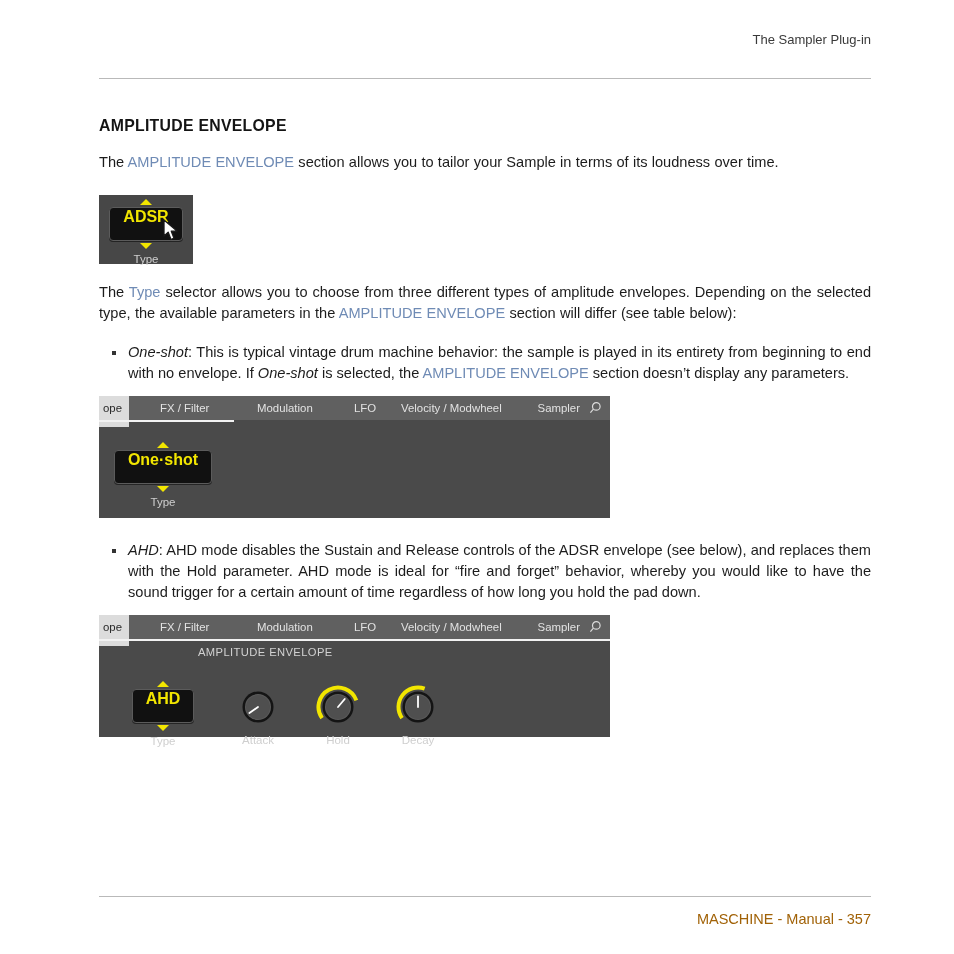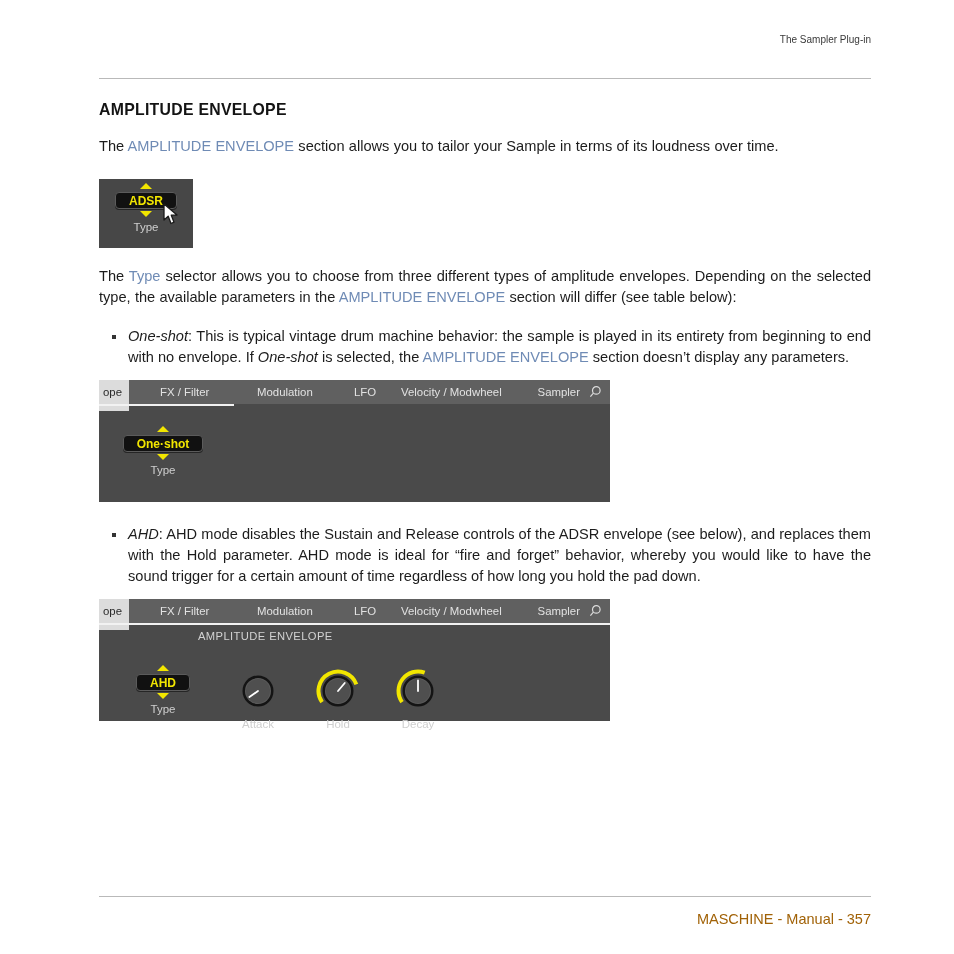--- a/index.html
+++ b/index.html
@@ -25,40 +25,40 @@
     text-align: right;
   }
   .header-title {
     font-size: 13.5px;
     font-weight: bold;
     color: #111111;
     letter-spacing: 0.1px;
     line-height: 18px;
   }
   .header-sub {
-    font-size: 10px;
+    font-size: 13px;
     font-weight: normal;
     color: #3a3a3a;
     line-height: 18px;
     margin-top: 6px;
   }
   .header-rule {
     position: absolute;
     left: 99px;
     top: 78px;
     width: 772px;
     height: 1px;
     background: #b9b9b9;
   }
 
   
   .content {
     position: absolute;
     left: 99px;
-    top: 100px;
+    top: 116px;
     width: 772px;
   }
 
   h1.section-title {
     font-family: "Liberation Sans Narrow", "Liberation Sans", sans-serif;
     font-size: 17px;
     font-weight: bold;
     letter-spacing: 0.3px;
     color: #141414;
     margin: 0 0 16px 0;
@@ -131,23 +131,23 @@
   }
   .tri-up { border-bottom: 6px solid #f2e600; }
   .tri-down { border-top: 6px solid #f2e600; }
 
   .sel-button {
     display: inline-block;
     background: #111111;
     border: 1px solid #5b5b5b;
     border-radius: 4px;
     color: #f2e600;
-    font-size: 12px;
+    font-size: 16px;
     font-weight: bold;
-    padding: 2px 13px 0 13px;
+    padding: 2px 13px 17px 13px;
     line-height: 13px;
     box-shadow: 0 1px 0 rgba(0,0,0,0.5);
   }
   .sel-gap { height: 2px; }
 
   .param-label {
     color: #cfcfcf;
     font-size: 11.5px;
     text-align: center;
     margin-top: 4px;

